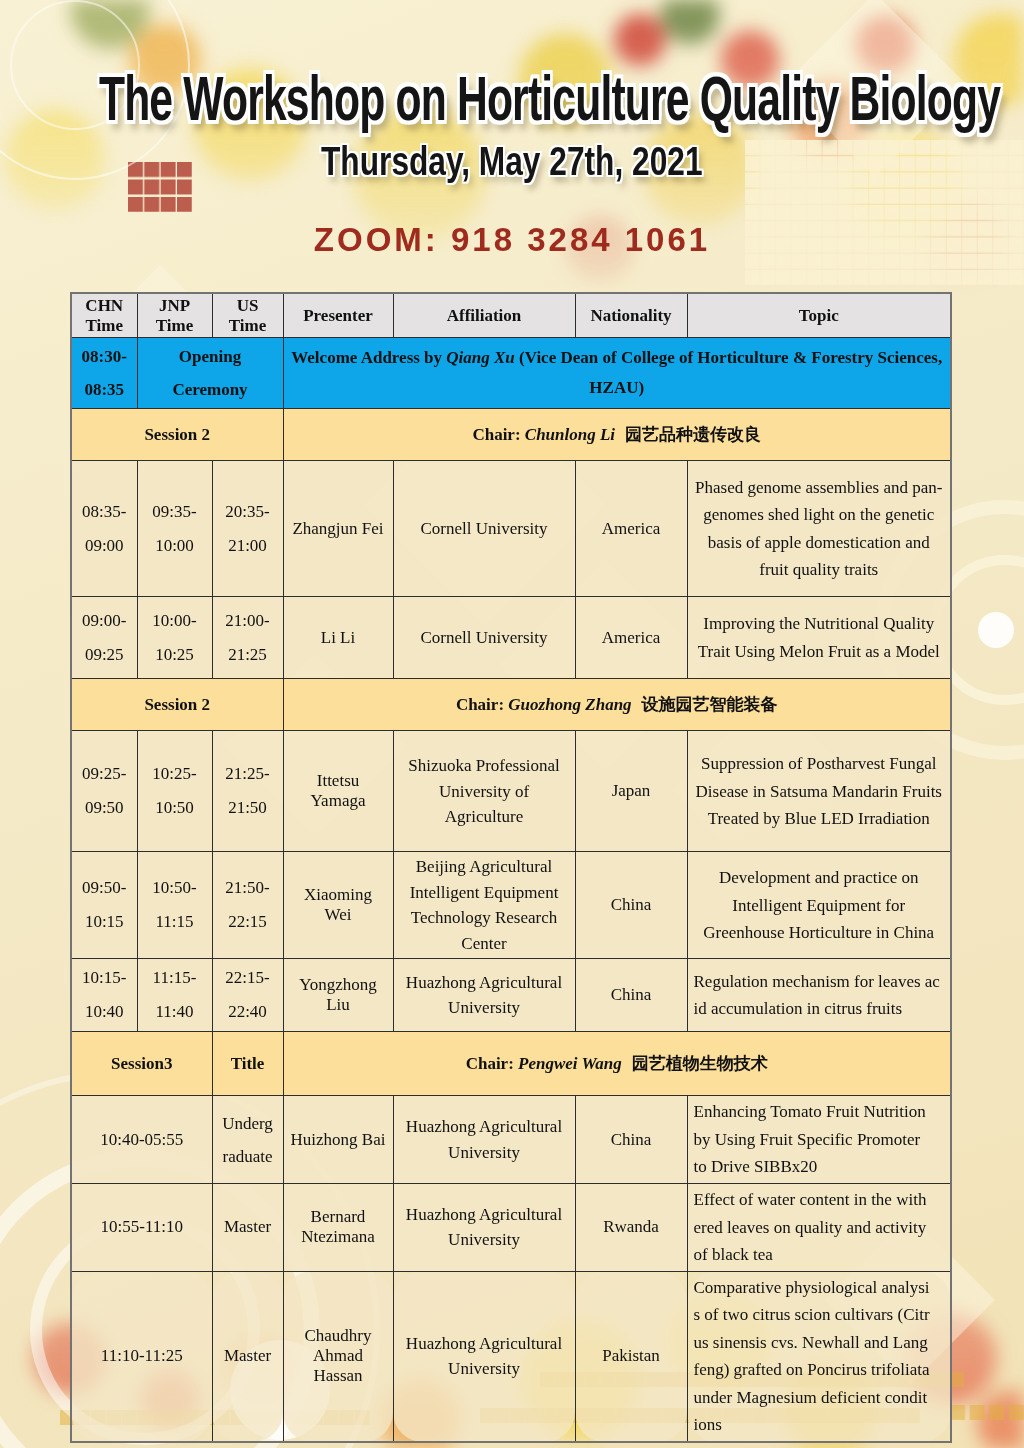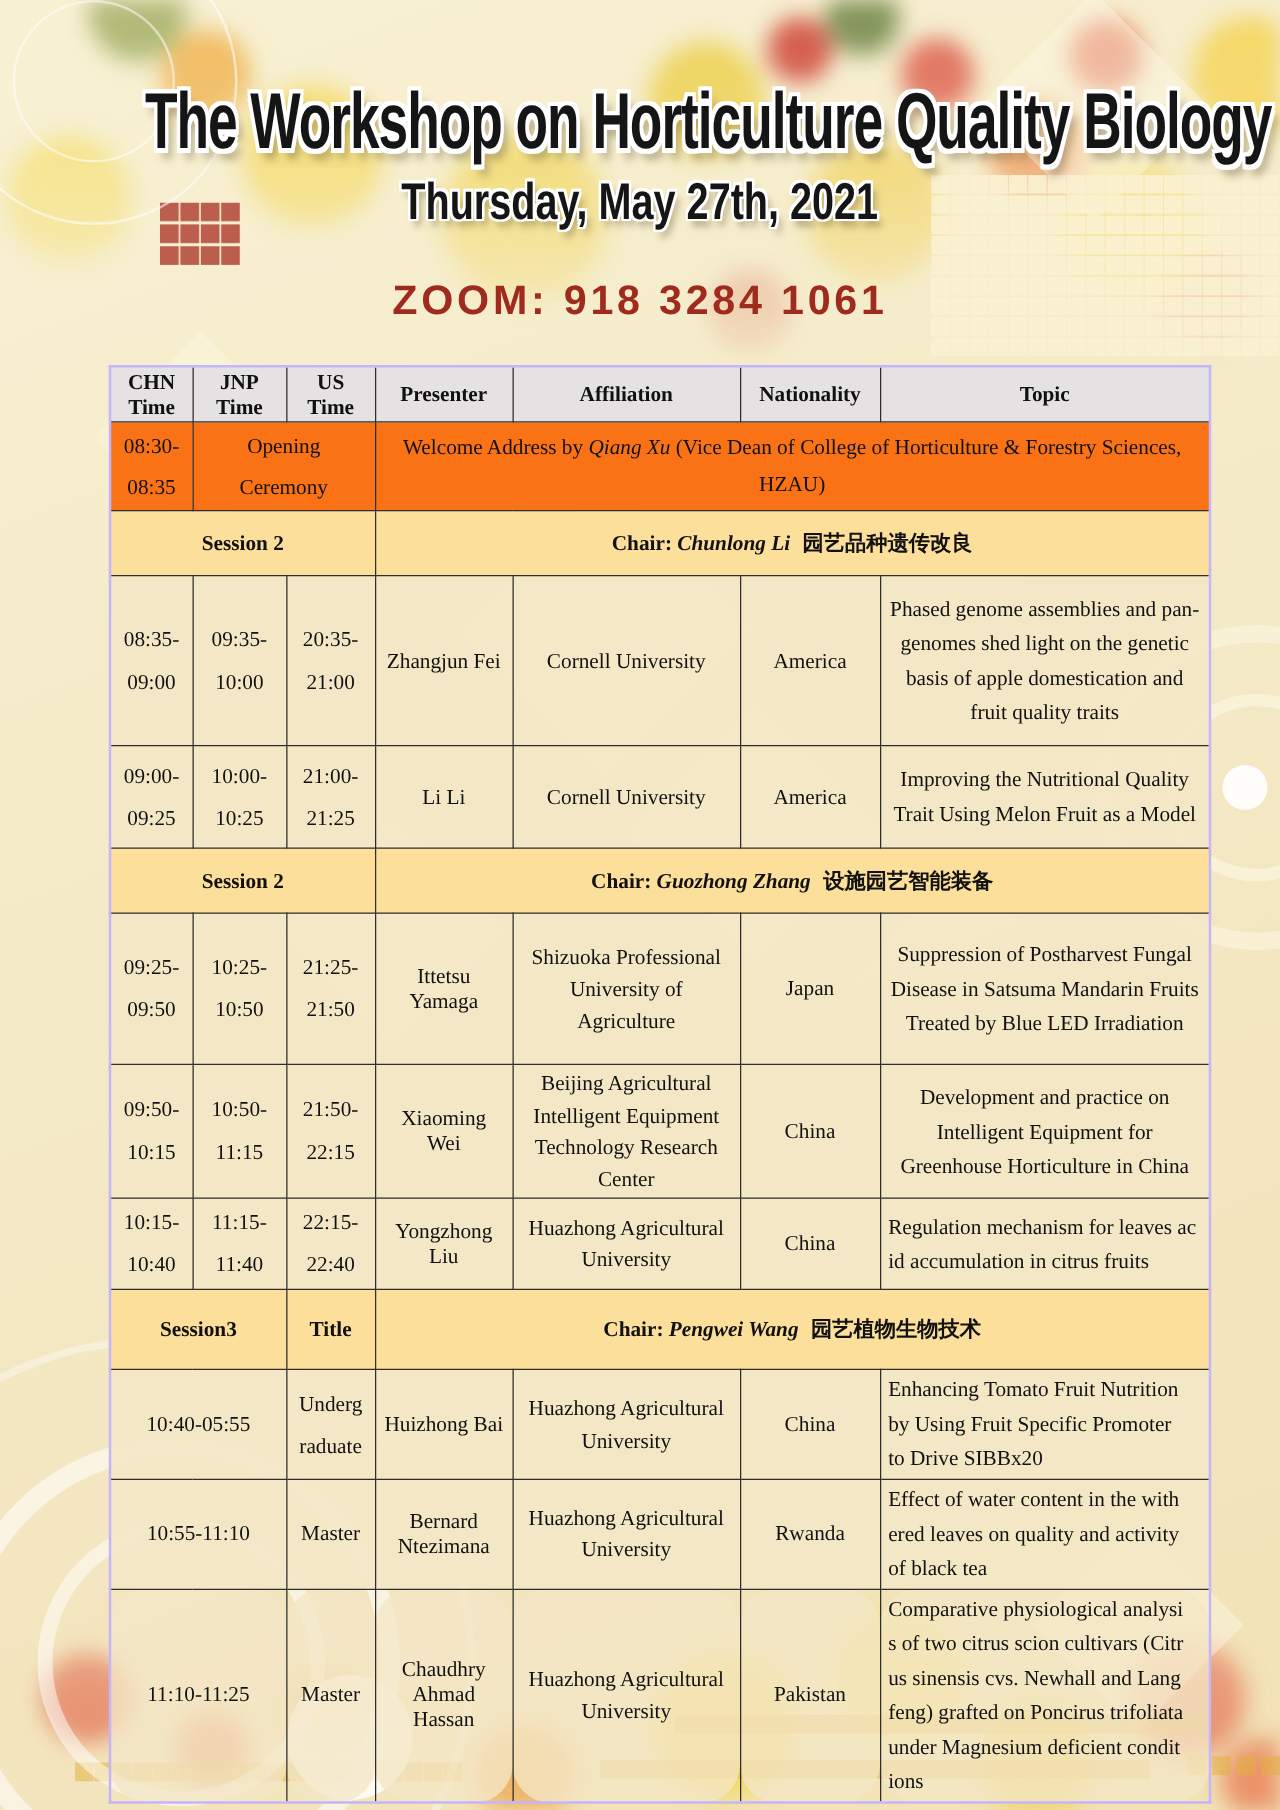--- a/index.html
+++ b/index.html
@@ -64,21 +64,20 @@
   .ring { border-radius:50%; border-style:solid; border-color:rgba(255,255,255,.55); }
   .dot  { border-radius:50%; background:rgba(255,255,255,.8); }
   
   .head-wrap { position:absolute; left:0; width:1024px; text-align:center; z-index:3; }
   .title-line {
     top:68px;
     font-family:"Liberation Sans", sans-serif;
     font-weight:bold;
     color:#151515;
     white-space:nowrap;
-    padding-left:17px;
   }
   .title-line .stretch {
     display:inline-block;
     font-size:52px;
     letter-spacing:-1px;
     transform:scale(.82,1.22);
     transform-origin:center;
     text-shadow:
       -3px -3px 0 #fff, 3px -3px 0 #fff, -3px 3px 0 #fff, 3px 3px 0 #fff,
       0 -3px 0 #fff, 0 3px 0 #fff, -3px 0 0 #fff, 3px 0 0 #fff,
@@ -100,44 +99,44 @@
   .zoom-line {
     top:221px;
     font-family:"Liberation Sans", sans-serif;
     font-weight:bold;
     font-size:33px;
     letter-spacing:3px;
     color:#9e2b1e;
   }
   
   table.schedule {
-    position:absolute; left:87px; top:292px; z-index:2;
+    position:absolute; left:70px; top:292px; z-index:2;
     width:880px;
     border-collapse:collapse;
     table-layout:fixed;
-    border:2px solid #c4b5fd;
+    border:2px solid #737373;
     font-family:"Liberation Serif", serif;
     color:#111;
   }
   .schedule td, .schedule th {
     border:1px solid #2d2d2d;
     text-align:center;
     vertical-align:middle;
     padding:2px 6px;
     font-size:17px;
     background:rgba(244,231,197,.9);
   }
   .schedule th {
     background:#e4e2e3;
     font-weight:bold;
     white-space:pre-line;
     line-height:1.15;
     font-size:17px;
   }
-  tr.opening td { background:#f97316; font-weight:normal;margin-left:12px; }
+  tr.opening td { background:#0ea5e9; font-weight:bold;margin-left:12px; }
   tr.session td { background:#fcdf9a; font-weight:bold; font-size:17px; }
   .two-line { white-space:pre-line; line-height:1.95; }
   .time { white-space:pre-line; line-height:2.0; }
   .welcome { text-align:justify; padding:4px 12px; line-height:1.75; font-size:17px; }
   .welcome .iname, .chair .iname { font-style:italic; }
   .chair .cn { margin-left:10px; font-family:"Liberation Sans", sans-serif; }
   .aff { line-height:1.5; padding:2px 8px; }
   .topic { text-align:justify; padding:4px 10px; line-height:1.62; font-size:16.5px; }
   .topic.tp { white-space:pre-line; text-align:left; }
   tr.last td { background:rgba(244,231,197,.78);border-radius:30px; }

